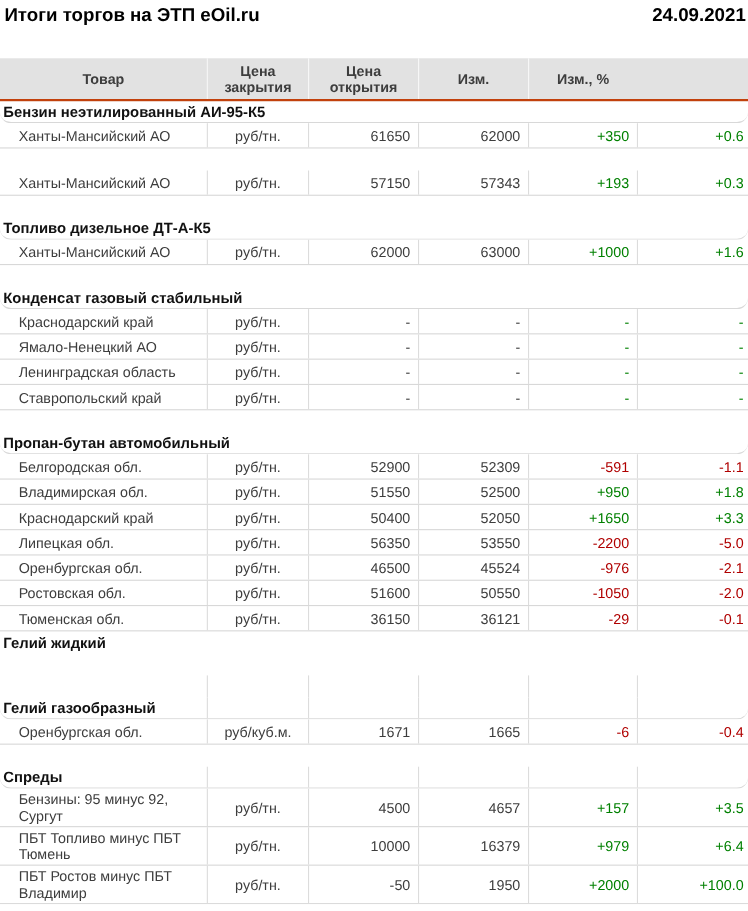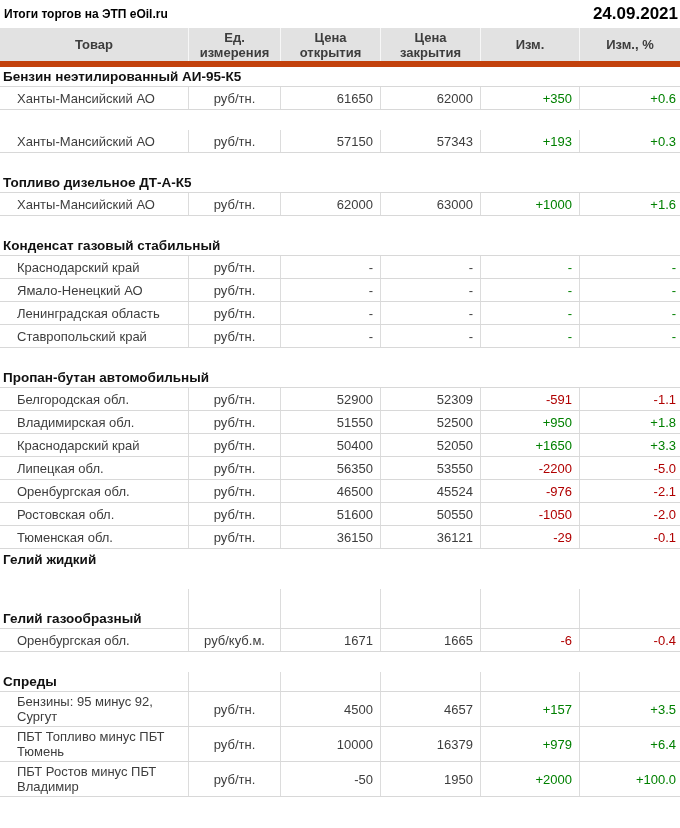--- a/index.html
+++ b/index.html
@@ -1,32 +1,32 @@
 <!DOCTYPE html>
 <html style="--green: #008000; --red: #b00000; --header-bg: #e2e2e2;"><head>
 <meta charset="utf-8">
 <style>
   html,body{margin:0;padding:0;background:#fff;}
   body{width:680px;font-family:"Liberation Sans","DejaVu Sans",sans-serif;color:#3d3d3d;}
   .page{width:680px;}
 
   .titlebar{height:28px;display:flex;align-items:center;justify-content:space-between;padding:0 2px 0 4px;box-sizing:border-box;}
-  .title{font-size:12px;font-weight:bold;color:#000;}
+  .title{font-size:17px;font-weight:bold;color:#000;}
   .date{font-size:17px;font-weight:bold;color:#000;}
 
   .row{display:grid;grid-template-columns:188px 92px 100px 100px 99px 101px;box-sizing:border-box;width:680px;}
   .cell{box-sizing:border-box;display:flex;align-items:center;overflow:hidden;}
 
   
-  .thead{height:39px;background:var(--header-bg,#e2e2e2);border-bottom:6px solid #c2410c;}
+  .thead{height:39px;background:var(--header-bg,#e2e2e2);border-bottom:2px solid #c2410c;margin-top:25px;}
   .thead .cell{justify-content:center;text-align:center;font-weight:bold;font-size:13px;line-height:15px;color:#3d3d3d;padding:2px;}
   .thead .cell + .cell{border-left:1px solid #f7f7f7;}
 
   
-  .sect{height:20px;border-bottom:1px solid #d8d8d8;}
+  .sect{height:20px;border-bottom:1px solid #d8d8d8;border-radius:10px;}
   .sect .cell{font-weight:bold;font-size:13.5px;color:#111;padding-left:3px;white-space:nowrap;}
   .sect.nb{border-bottom:none;}
   .sect.cells .cell + .cell{border-left:1px solid #dcdcdc;}
 
   
   .data{min-height:23px;border-bottom:1px solid #d8d8d8;}
   .data .cell{font-size:13px;line-height:15px;padding:2px 0;}
   .data .cell + .cell{border-left:1px solid #dcdcdc;}
   .data .c1{padding-left:17px;}
   .data .c2{justify-content:center;text-align:center;}
@@ -50,23 +50,22 @@
 
   <div class="titlebar">
     <div class="title">Итоги торгов на ЭТП eOil.ru</div>
     <div class="date">24.09.2021</div>
   </div>
 
   <div class="table">
 
     <div class="row thead">
       <div class="cell">Товар</div>
-      <div class="cell">Ед. измерения</div>
+      <div class="cell">Цена закрытия</div>
       <div class="cell">Цена открытия</div>
-      <div class="cell">Цена закрытия</div>
       <div class="cell">Изм.</div>
       <div class="cell">Изм., %</div>
     </div>
 
     <div class="row sect">
       <div class="cell" style="grid-column:1/-1">Бензин неэтилированный АИ-95-К5</div>
     </div>
     <div class="row data">
       <div class="cell c1">Ханты-Мансийский АО</div>
       <div class="cell c2">руб/тн.</div>

